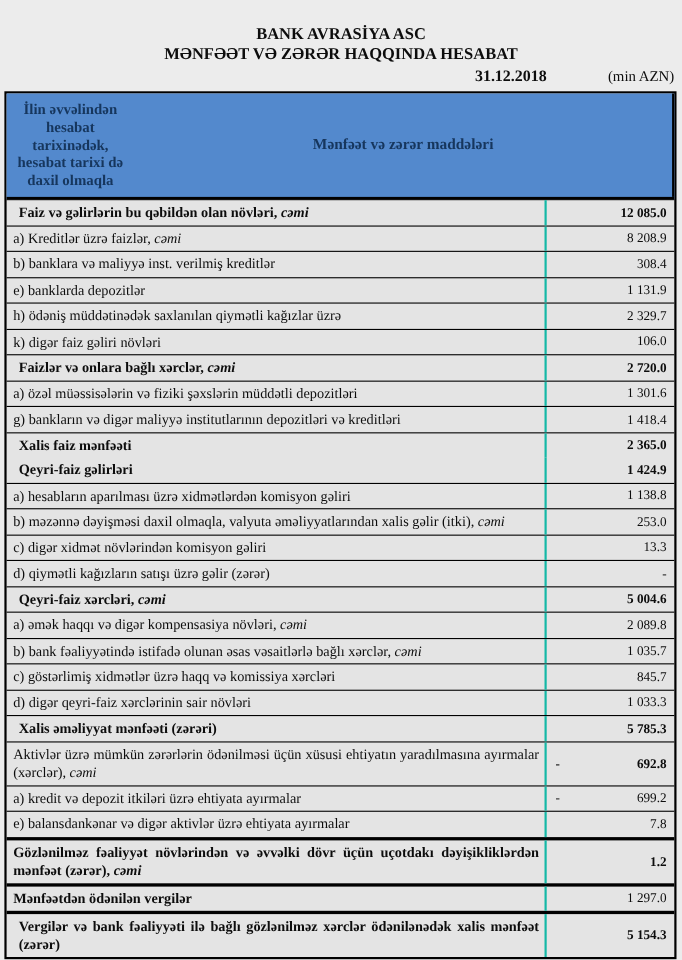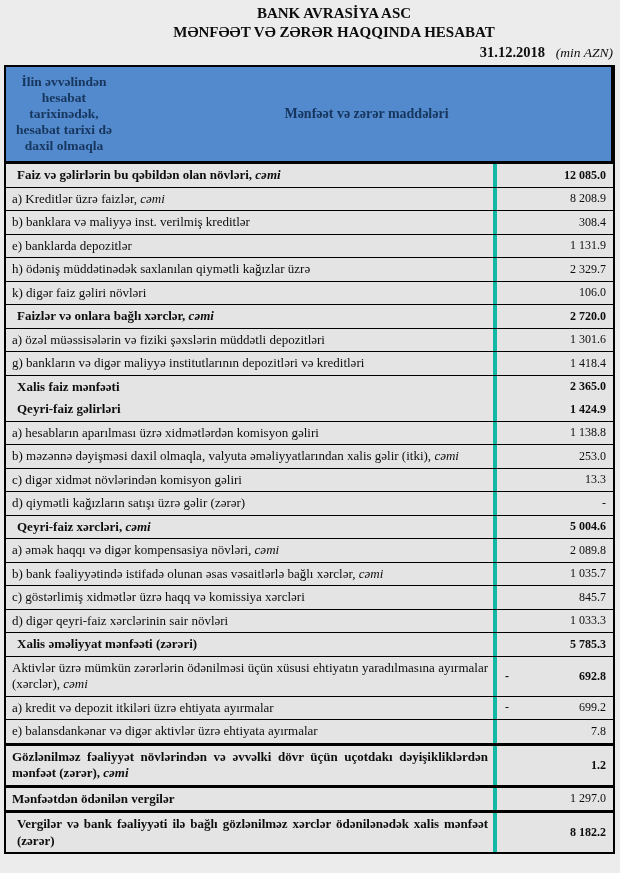--- a/index.html
+++ b/index.html
@@ -8,30 +8,30 @@
     background: #ececec;
     font-family: "Liberation Serif", serif;
     color: #0d0d0d;
     width: 620px;
     height: 873px;
     overflow: hidden;
   }
   .page { width: 620px; height: 873px; }
 
   
-  .titles { padding-top: 4px; margin-left: 48px; }
+  .titles { padding-top: 22px; }
   .bank-name, .report-name {
     text-align: center;
     font-weight: bold;
     font-size: 15px;
     line-height: 19px;
   }
   .meta-line { display: flex; align-items: baseline; margin-top: 2px; height: 19px; }
   .meta-date { width: 497px; text-align: right; font-weight: bold; font-size: 14.5px; }
-  .meta-unit { flex: 1; text-align: right; font-style: italic; font-size: 13.5px; padding-right: 7px; }
+  .meta-unit { flex: 1; text-align: right; font-size: 13.5px; padding-right: 7px; }
 
   
   .pl-table {
     margin: 2px 5px 0 4px;
     border: 2px solid #000;
     background: #e4e4e4;
   }
   .thead {
     display: flex;
     background: #5389cd;
@@ -52,21 +52,21 @@
     line-height: 16px;
     padding: 3px 4px;
   }
 
   .row { display: flex; border-top: 1px solid #000; }
   .row.no-top { border-top: none; gap: 38px; }
   .row.thick-top { border-top: 3px solid #000; }
 
   .cell.label {
     width: 491px;
-    border-right: 4px solid #14b8a6;
+    border-right: 2px solid #14b8a6;
     padding: 3px 5px 3px 6px;
     display: flex;
     flex-direction: column;
     justify-content: center;
     min-height: 17px;
     font-size: 13px;
     line-height: 16.5px;
   }
   .row.indent .cell.label { padding-left: 11px; }
   .row.bold .cell.label { font-weight: bold; }
@@ -311,19 +311,19 @@
           </div>
           <div class="cell value">
             <span class="num">1 297.0</span>
           </div>
         </div>
         <div class="row bold justify indent thick-top">
           <div class="cell label">
             <span class="label-text">Vergilər və bank fəaliyyəti ilə bağlı gözlənilməz xərclər ödənilənədək xalis mənfəət (zərər)</span>
           </div>
           <div class="cell value vbold">
-            <span class="num">8 182.2</span>
+            <span class="num">5 154.3</span>
           </div>
         </div>
       </div>
   </div>
 
 </div>
 
 </body></html>

